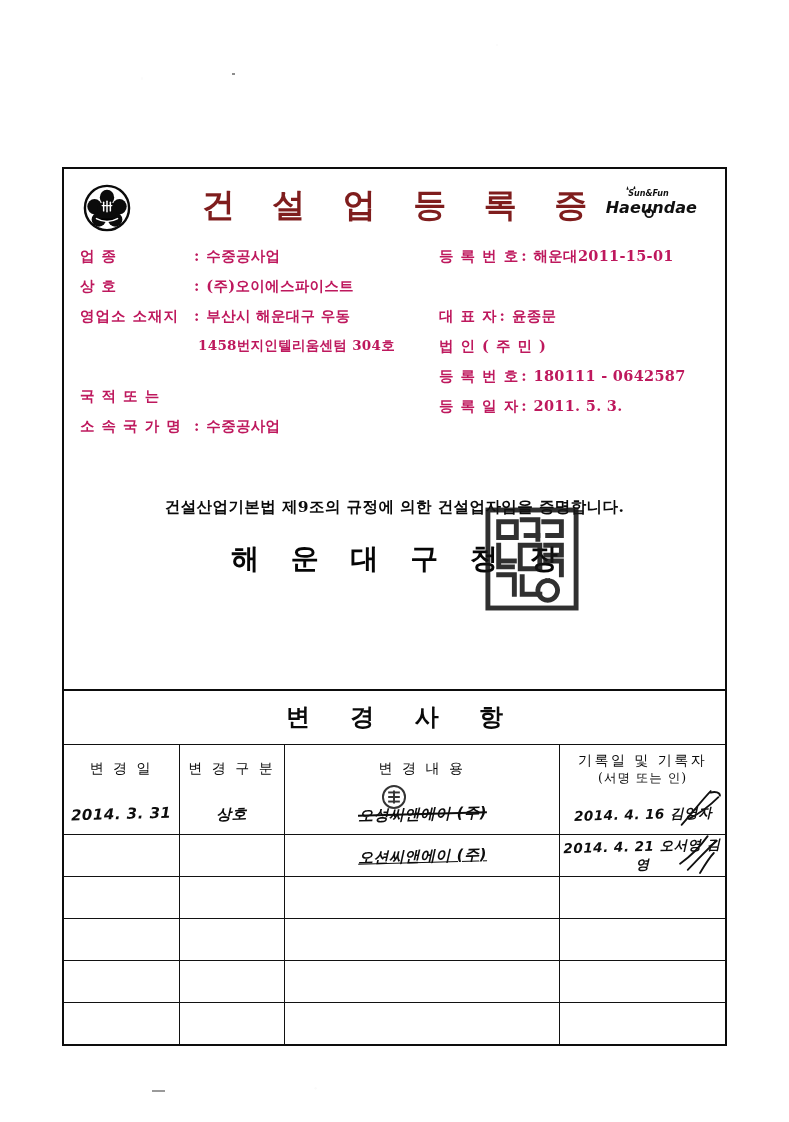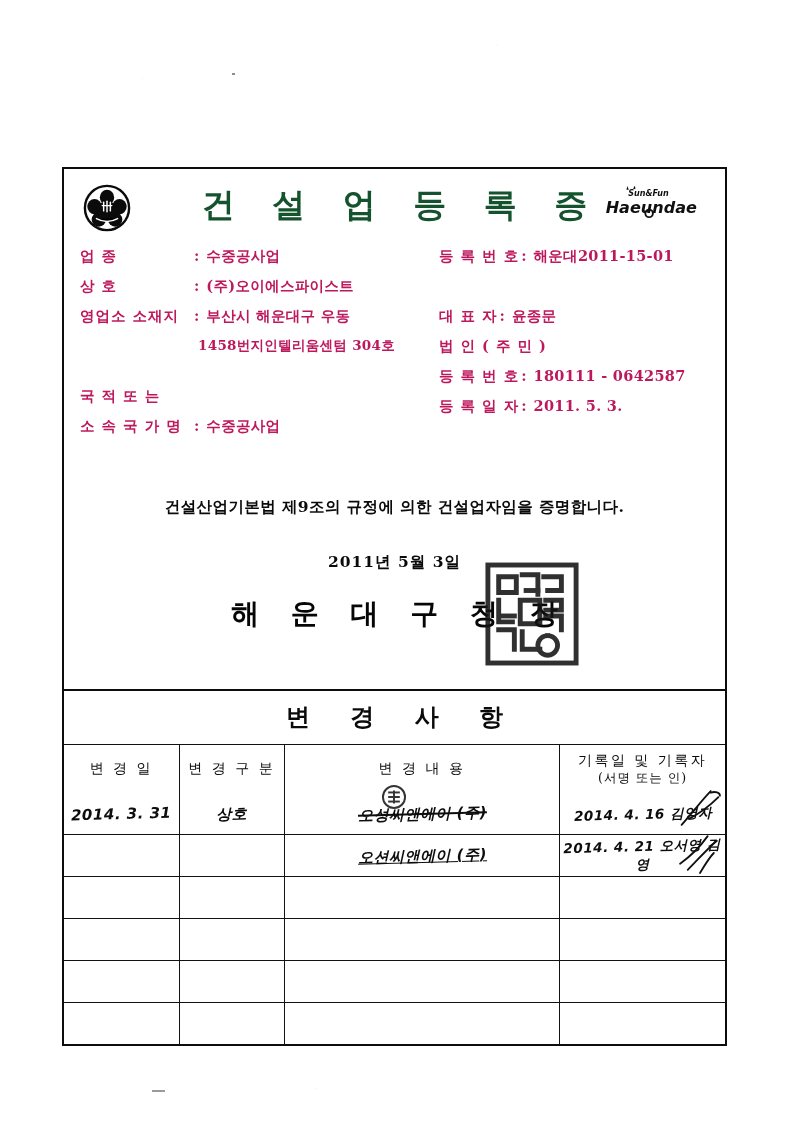--- a/index.html
+++ b/index.html
@@ -58,21 +58,21 @@
   .doc-title {
     position: absolute;
     left: 0; right: 0;
     top: 14px;
     text-align: center;
     font-family: "DejaVu Serif", "Liberation Serif", serif;
     font-weight: 700;
     font-size: 33px;
     letter-spacing: 13px;
     text-indent: 13px;
-    color: #14532d;
+    color: #7f1d1d;
   }
   .brand-logo {
     position: absolute;
     right: 26px;
     top: 17px;
     width: 96px;
     height: 34px;
   }
 
   
@@ -352,21 +352,20 @@
       <div class="info-row">
         <span class="lbl">등 록 일 자</span>
         <span class="colon">:</span>
         <span class="val">2011.  5. 3.</span>
       </div>
     </div>
   </div>
 
   <div class="statement">건설산업기본법 제9조의 규정에 의한 건설업자임을 증명합니다.</div>
 
-  <div class="issue-date">2011년   5월 3일</div>
 
   <div class="authority-wrap">
     <div class="authority">해 운 대 구 청 장</div>
 
     <span class="seal">
       <svg viewBox="0 0 100 110" width="98" height="108">
         <rect x="5" y="4" width="90" height="100" fill="none" stroke="#141414" stroke-width="5"></rect>
         <g fill="none" stroke="#141414" stroke-width="5" stroke-linecap="square">
           <path d="M16 16 h18 v16 h-18 z"></path>
           <path d="M40 14 h16 v20"></path>

